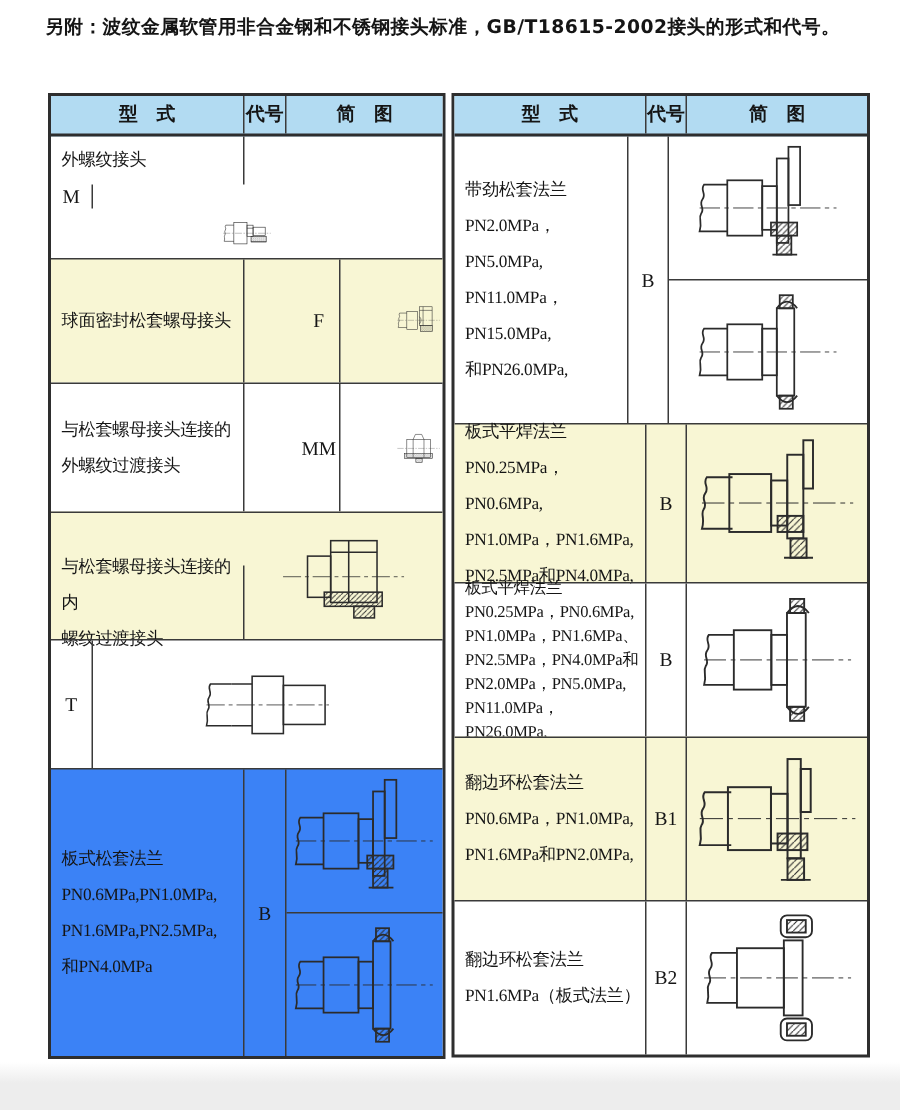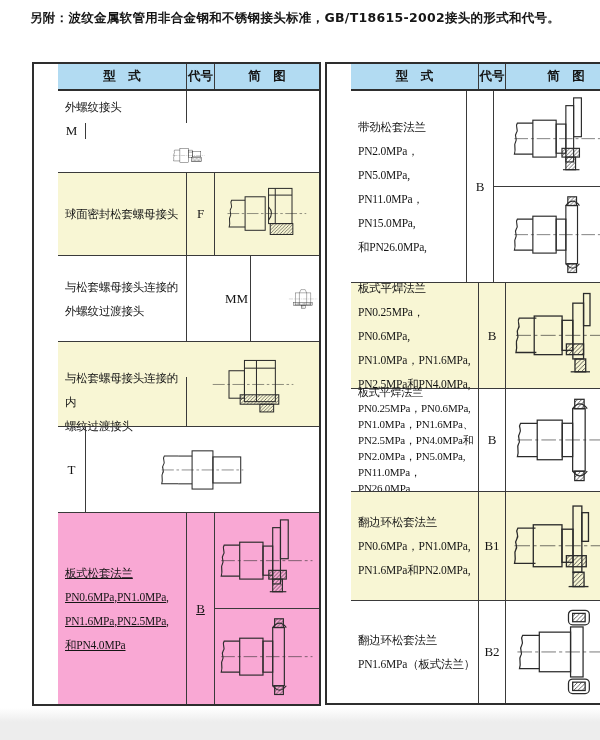--- a/index.html
+++ b/index.html
@@ -11,21 +11,21 @@
     position:relative;
     overflow:hidden;
   }
   .page{position:absolute;inset:0;background:linear-gradient(#ffffff 0 708px,#ededed 722px 740px);}
   .note{
     position:absolute;left:30px;top:10px;width:560px;
     font-size:12.5px;font-weight:600;letter-spacing:.3px;
     white-space:nowrap;
   }
   .tables{position:absolute;left:32px;top:62px;display:flex;gap:4px;align-items:flex-start;}
-  .tbl{border:2px solid #2e2e2e;background:#fff;display:flex;flex-direction:column;padding-left:24px;}
+  .tbl{border:2px solid #2e2e2e;background:#fff;display:flex;flex-direction:column;}
   .thead{display:flex;height:25px;border-bottom:2px solid #2e2e2e;}
   .thead .c{display:flex;align-items:center;justify-content:center;
     font-size:12.5px;font-weight:600;}
   .trow{display:flex;flex:none;}
   .trow + .trow{border-top:1.5px solid #3a3a3a;}
   .c{box-sizing:border-box;border-right:1.5px solid #3a3a3a;}
   .c:last-child{border-right:none;}
   .c-type{display:flex;align-items:center;
     padding:4px 3px 4px 7px;
     font-family:"Liberation Serif","DejaVu Sans",serif;
@@ -70,21 +70,21 @@
                   <rect x="50" y="30" width="12" height="22"></rect>
                   <line x1="50" y1="36" x2="62" y2="36"></line>
                   <rect x="62" y="34" width="24" height="16"></rect>
                   <rect x="58" y="52" width="30" height="11" fill="url(#h1)"></rect>
                   <line x1="58" y1="63" x2="88" y2="63"></line>
                 </g>
               </svg>
             </div>
           </div>
         </div>
-        <div class="trow" style="height: 82px; background: rgb(248, 246, 212);">
+        <div class="trow" style="height: 82px; background: rgb(248, 246, 212); gap: 36px;">
           <div class="c c-type" style="width: 129px;">球面密封松套螺母接头</div>
           <div class="c c-code" style="width: 28px;">F</div>
           <div class="c c-diag" style="flex: 1 1 0%;">
             <div class="diag-sub">
               <svg viewBox="0 0 100 92" preserveAspectRatio="xMidYMid meet">
     <defs>
                   <pattern id="h2" patternUnits="userSpaceOnUse" width="4" height="4">
       <path d="M0 4 L4 0" stroke="#2b2b2b" stroke-width="0.7"></path>
                   </pattern>
                 </defs>
@@ -166,21 +166,21 @@
                   <path d="M22 30 H6 c-3 4 2 6 -1 10 c-3 4 2 6 -1 10 c-2 3 1 5 -1 12 H22"></path>
                   <line x1="22" y1="30" x2="38" y2="30"></line>
                   <line x1="22" y1="62" x2="38" y2="62"></line>
                   <rect x="38" y="24" width="24" height="44"></rect>
                   <rect x="62" y="31" width="32" height="30"></rect>
                 </g>
               </svg>
             </div>
           </div>
         </div>
-        <div class="trow" style="height: 191px; background: #f9a8d4; text-decoration: underline;">
+        <div class="trow" style="height: 191px; background: #3b82f6;">
           <div class="c c-type" style="width: 129px;">板式松套法兰
 PN0.6MPa,PN1.0MPa,
 PN1.6MPa,PN2.5MPa,
 和PN4.0MPa</div>
           <div class="c c-code" style="width: 28px;">B</div>
           <div class="c c-diag" style="flex: 1 1 0%;">
             <div class="diag-sub">
               <svg viewBox="0 0 100 92" preserveAspectRatio="xMidYMid meet">
     <defs>
                   <pattern id="h6" patternUnits="userSpaceOnUse" width="4" height="4">

